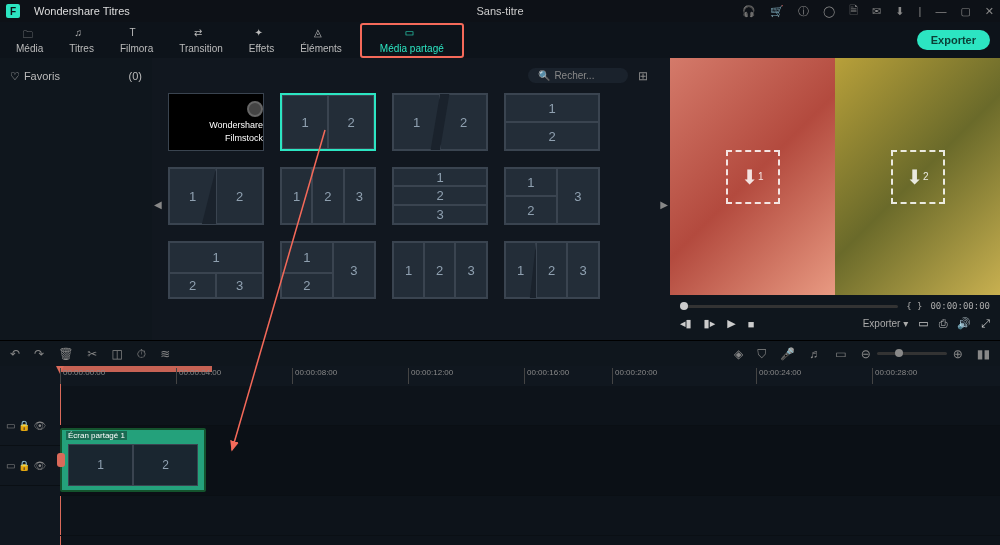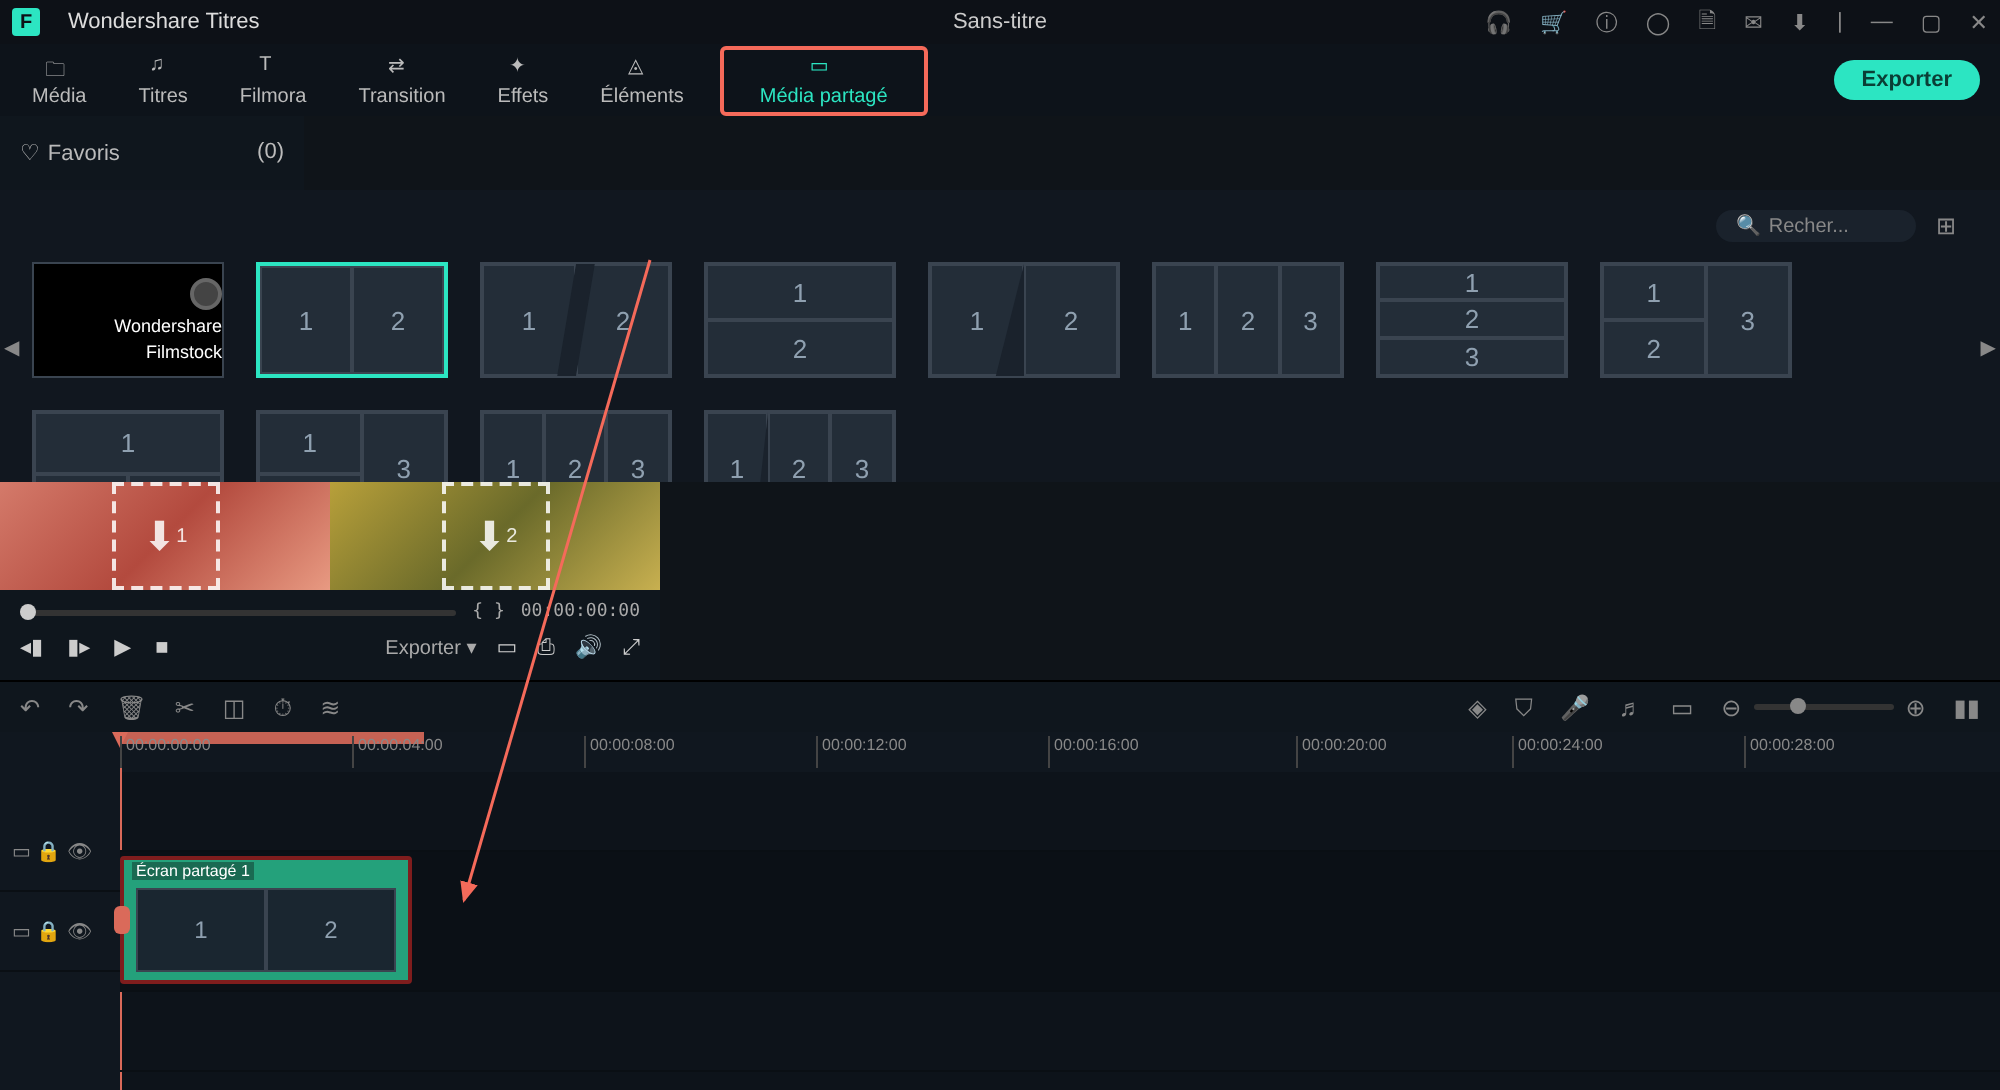--- a/index.html
+++ b/index.html
@@ -15,21 +15,21 @@
 .titlebar .right .ico.cart { color:#e28a2b; }
 .titlebar .right .ico.head { color:#2ce5c2; }
 
 .toolbar { height:36px; background:#0d131a; display:flex; align-items:center; padding:0 8px; gap:10px; position:relative; }
 .toolbar .tab { display:flex; flex-direction:column; align-items:center; gap:2px; color:#bbb; font-size:10px; padding:2px 8px; cursor:pointer; }
 .toolbar .tab svg, .toolbar .tab .ticon { width:14px; height:14px; fill:#bbb; stroke:#bbb; }
 .toolbar .tab.highlight { border:2px solid #f56a5a; border-radius:3px; padding:2px 18px; }
 .toolbar .tab.active { color:#2ce5c2; }
 .toolbar .export { position:absolute; right:10px; background:#2ce5c2; color:#083; color:#0a3f36; font-weight:600; font-size:11px; padding:4px 14px; border-radius:12px; cursor:pointer; }
 
-.body-row { display:flex; height:282px;flex-direction:column; }
+.body-row { display:flex; height:282px; }
 .sidebar { width:152px; background:#0f161d; padding:8px 0; font-size:11px; }
 .sidebar .row { display:flex; justify-content:space-between; padding:4px 10px; color:#bbb; }
 .sidebar .row.active { background:#232a33; color:#fff; }
 .sidebar .heart { margin-right:4px; }
 
 .gallery { flex:1; background:#11171f; position:relative; padding:10px 16px; overflow:hidden; }
 .gallery .search-row { display:flex; justify-content:flex-end; align-items:center; gap:10px; padding-right:6px; padding-bottom:6px; }
 .searchbox { background:#1a222c; border-radius:11px; padding:2px 10px; font-size:10px; color:#888; display:flex; align-items:center; gap:4px; width:100px; }
 .grid-icon { color:#888; font-size:12px; cursor:pointer; }
 .gallery-grid { display:flex; flex-wrap:wrap; gap:16px; padding-top:4px; }
@@ -68,21 +68,21 @@
 .timeline .trackheads { width:60px; background:#10171f; padding-top:20px; }
 .timeline .trackheads .th { height:40px; display:flex; align-items:center; gap:6px; padding:0 6px; border-bottom:1px solid #0a0f14; }
 .timeline .tracks { flex:1; position:relative; }
 .ruler { height:20px; background:#10171f; position:relative; font-family:monospace; font-size:8px; }
 .ruler .tick { position:absolute; top:2px; color:#888; border-left:1px solid #444; padding-left:2px; height:16px; }
 .ruler .playhead-region { position:absolute; left:0; width:152px; height:6px; top:0; background:#da6a5a; opacity:0.9; }
 .ruler .playhead { position:absolute; left:0; top:0; bottom:-160px; width:1px; background:#da6a5a; }
 .ruler .playhead::before{ content:""; position:absolute; top:0; left:-4px; width:0; height:0; border-left:4px solid transparent; border-right:4px solid transparent; border-top:8px solid #da6a5a; }
 .track { height:40px; border-bottom:1px solid #0a0f14; position:relative; }
 .track.dark { background:#0b1016; }
-.clip { position:absolute; top:2px; left:0; width:146px; height:64px; background:#24a17b; border:2px solid #7f1d1d; border-radius:2px; }
+.clip { position:absolute; top:2px; left:0; width:146px; height:64px; background:#24a17b; border:2px solid #14532d; border-radius:2px; }
 .clip .label { position:absolute; top:1px; left:4px; font-size:8px; color:#fff; background:#1a6a52; padding:0 2px; }
 .clip .thumb { position:absolute; top:14px; left:6px; right:6px; bottom:4px; background:#1a2630; display:flex; }
 .clip .thumb .c { flex:1; border:1px solid #3a4450; display:flex; align-items:center; justify-content:center; color:#8fa0b0; font-size:12px; }
 .clip .handle { position:absolute; left:-5px; top:50%; width:8px; height:14px; background:#da6a5a; border-radius:3px; transform:translateY(-50%); }
 
 .arrow-annot { position:absolute; pointer-events:none; z-index:50; }
 </style>
 </head>
 <body>
 
@@ -285,21 +285,21 @@
   </div>
   <div class="tracks">
     <div class="ruler">
       <div class="playhead-region"></div>
       <div class="playhead"></div>
       <div class="tick" style="left:0">00:00:00:00</div>
       <div class="tick" style="left:116px">00:00:04:00</div>
       <div class="tick" style="left:232px">00:00:08:00</div>
       <div class="tick" style="left:348px">00:00:12:00</div>
       <div class="tick" style="left:464px">00:00:16:00</div>
-      <div class="tick" style="left:588px">00:00:20:00</div>
+      <div class="tick" style="left:552px">00:00:20:00</div>
       <div class="tick" style="left:696px">00:00:24:00</div>
       <div class="tick" style="left:812px">00:00:28:00</div>
     </div>
     <div class="track"></div>
     <div class="track dark" style="height:70px">
       <div class="clip">
         <div class="handle"></div>
         <div class="label">Écran partagé 1</div>
         <div class="thumb">
           <div class="c">1</div>

